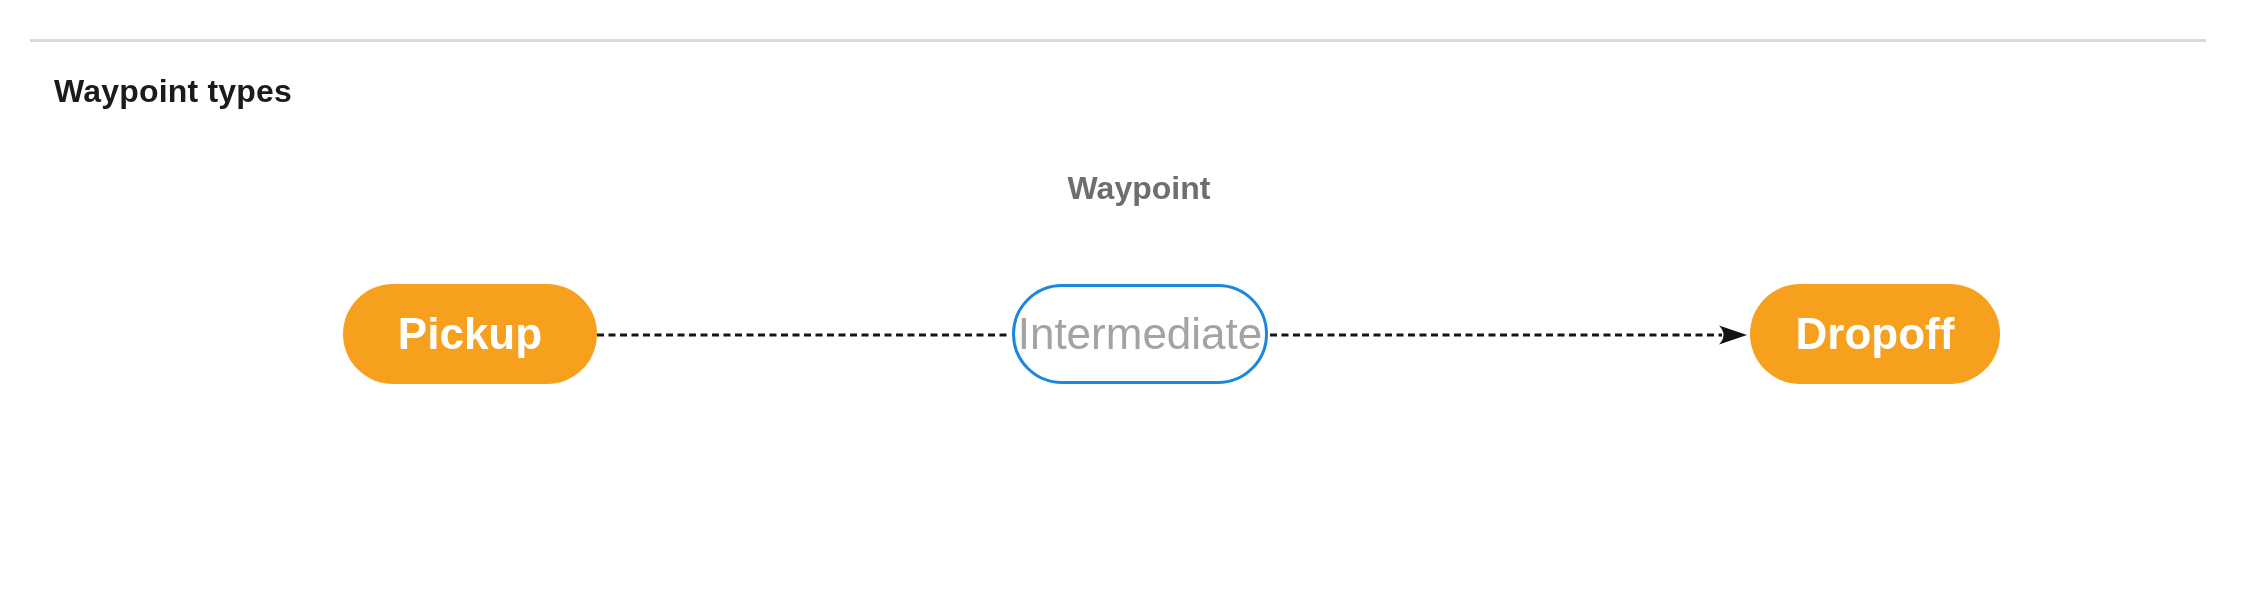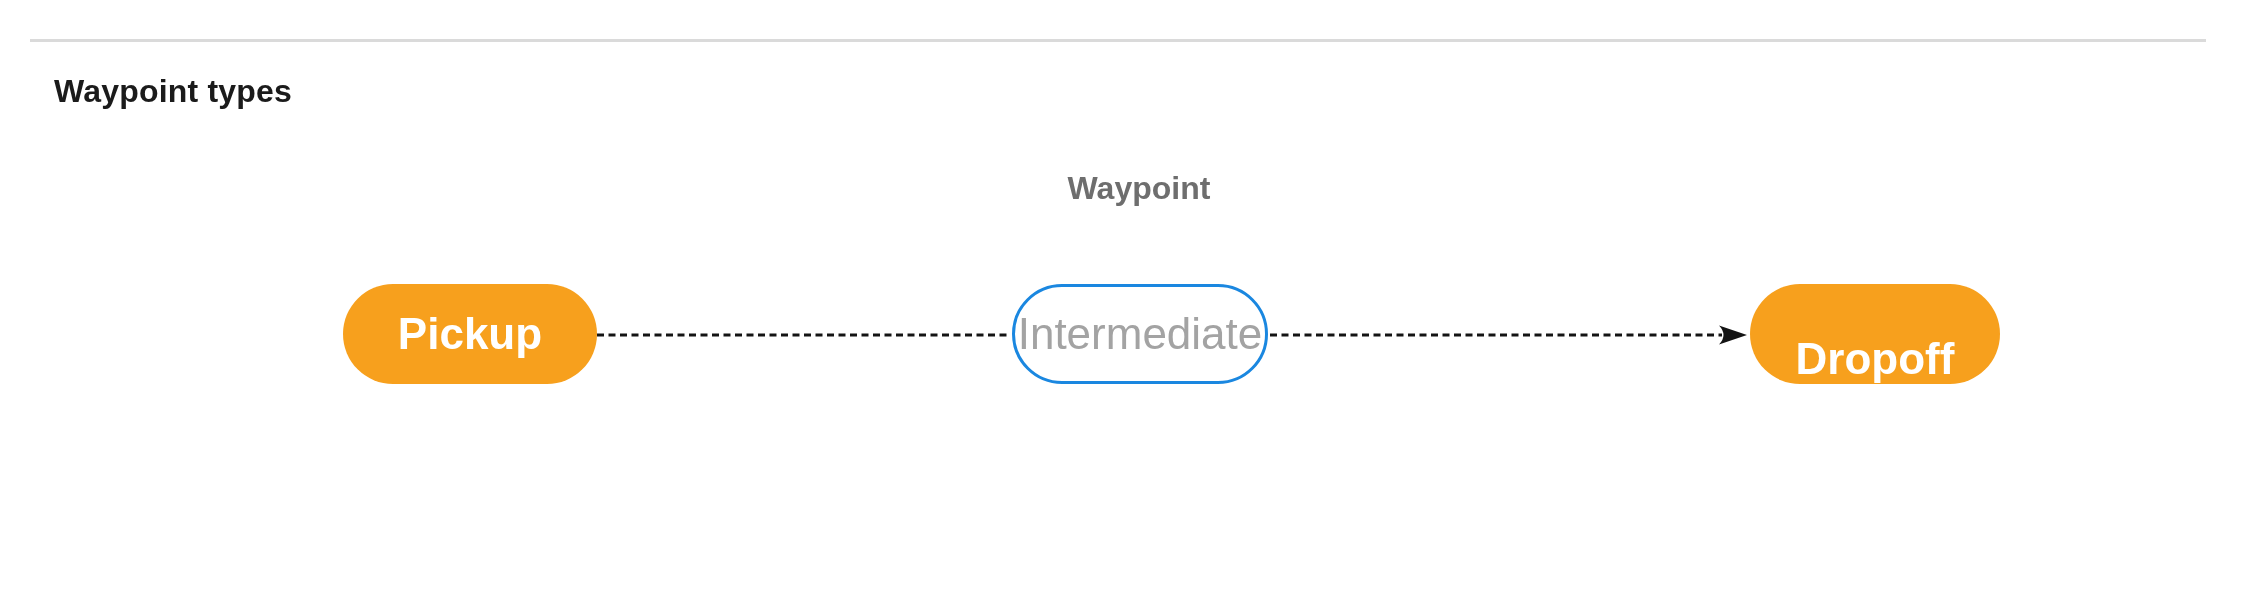--- a/index.html
+++ b/index.html
@@ -78,21 +78,21 @@
     font-weight: 600;
   }
   .node.intermediate {
     background: #ffffff;
     border: 3px solid var(--intermediate-border, #1a87e0);
     color: var(--intermediate-text, #a3a3a3);
     font-weight: 500;
   }
   .node.pickup   { left: 343px;  width: 254px; }
   .node.mid      { left: 1012px; width: 256px; }
-  .node.dropoff  { left: 1750px; width: 250px; align-items: flex-end; }
+  .node.dropoff  { left: 1750px; width: 250px; }
 </style>
 </head>
 <body>
 
 <div class="canvas">
 
   <div class="rule top"></div>
 
   <div class="page-title">Waypoint types</div>
 

